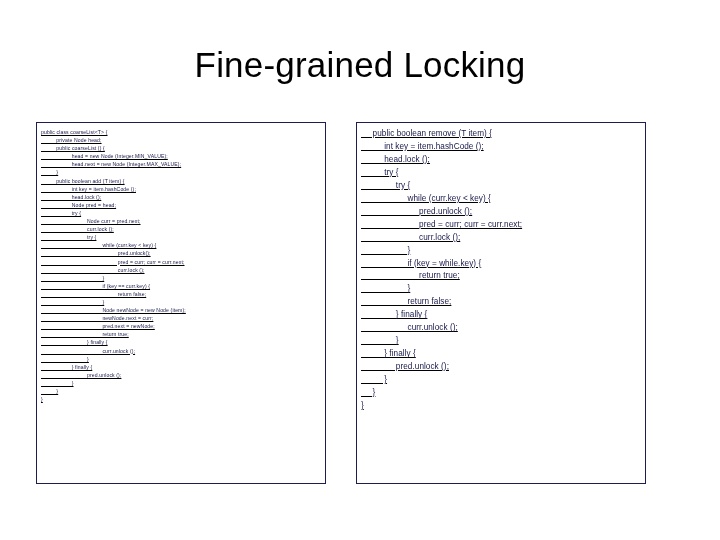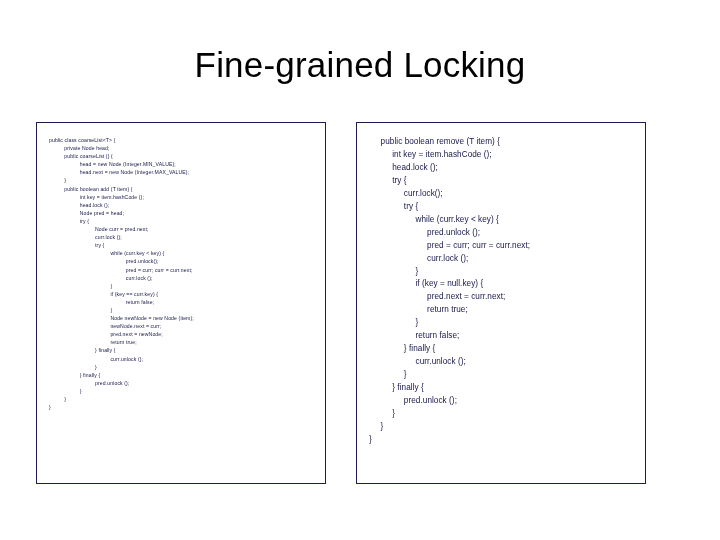--- a/index.html
+++ b/index.html
@@ -48,23 +48,24 @@
     width: 290px;
     height: 362px;
   }
   .code-box.right {
     left: 356px;
     top: 122px;
     width: 290px;
     height: 362px;
   }
   .code-lines {
-    margin: 8px;
+    margin: 0;
     padding: 5px 4px 0 4px;
     list-style: none;
+    text-decoration: underline;
   }
   .code-line {
     color: #17174a;
     white-space: pre;
     font-family: "Liberation Sans", sans-serif;
     font-weight: 400;
   }
   .code-box.left .code-line {
     font-size: 5.1px;
     line-height: 8.1px;
@@ -121,29 +122,27 @@
         <div class="code-line">}</div>
       </div>
   </div>
 
   <div class="code-box right">
     <div class="code-lines" id="right-lines">
         <div class="code-line">     public boolean remove (T item) {</div>
         <div class="code-line">          int key = item.hashCode ();</div>
         <div class="code-line">          head.lock ();</div>
         <div class="code-line">          try {</div>
-        <div class="code-line">               curr.lock();</div>
         <div class="code-line">               try {</div>
         <div class="code-line">                    while (curr.key &lt; key) {</div>
         <div class="code-line">                         pred.unlock ();</div>
         <div class="code-line">                         pred = curr; curr = curr.next;</div>
         <div class="code-line">                         curr.lock ();</div>
         <div class="code-line">                    }</div>
-        <div class="code-line">                    if (key = null.key) {</div>
-        <div class="code-line">                         pred.next = curr.next;</div>
+        <div class="code-line">                    if (key = while.key) {</div>
         <div class="code-line">                         return true;</div>
         <div class="code-line">                    }</div>
         <div class="code-line">                    return false;</div>
         <div class="code-line">               } finally {</div>
         <div class="code-line">                    curr.unlock ();</div>
         <div class="code-line">               }</div>
         <div class="code-line">          } finally {</div>
         <div class="code-line">               pred.unlock ();</div>
         <div class="code-line">          }</div>
         <div class="code-line">     }</div>

